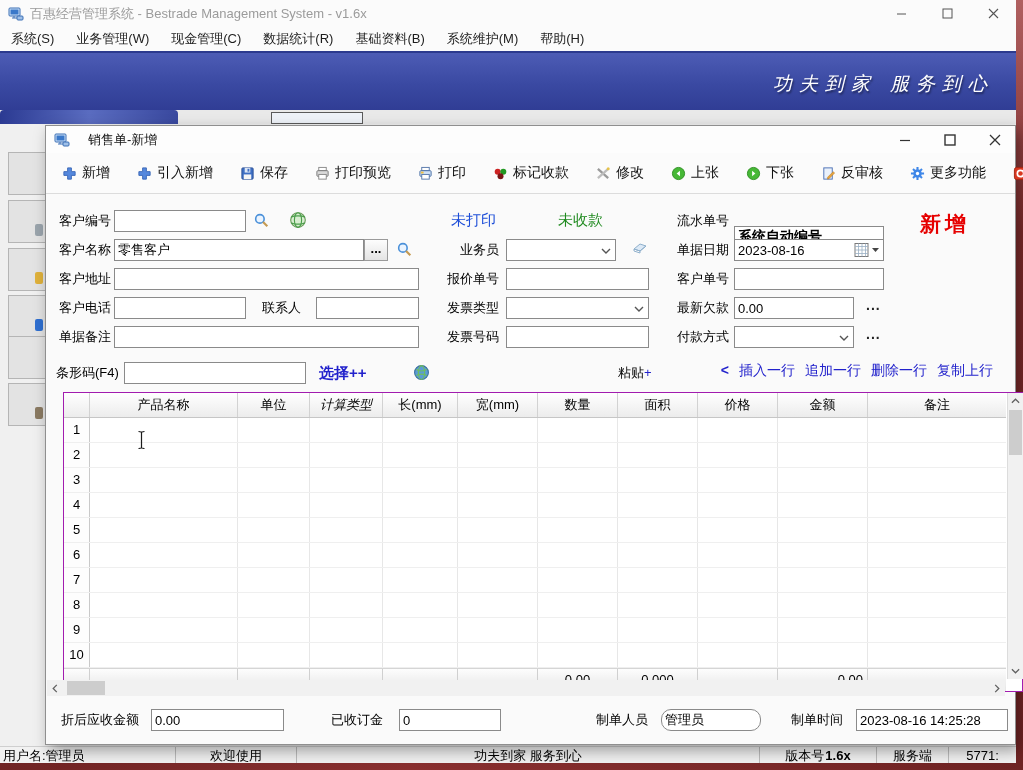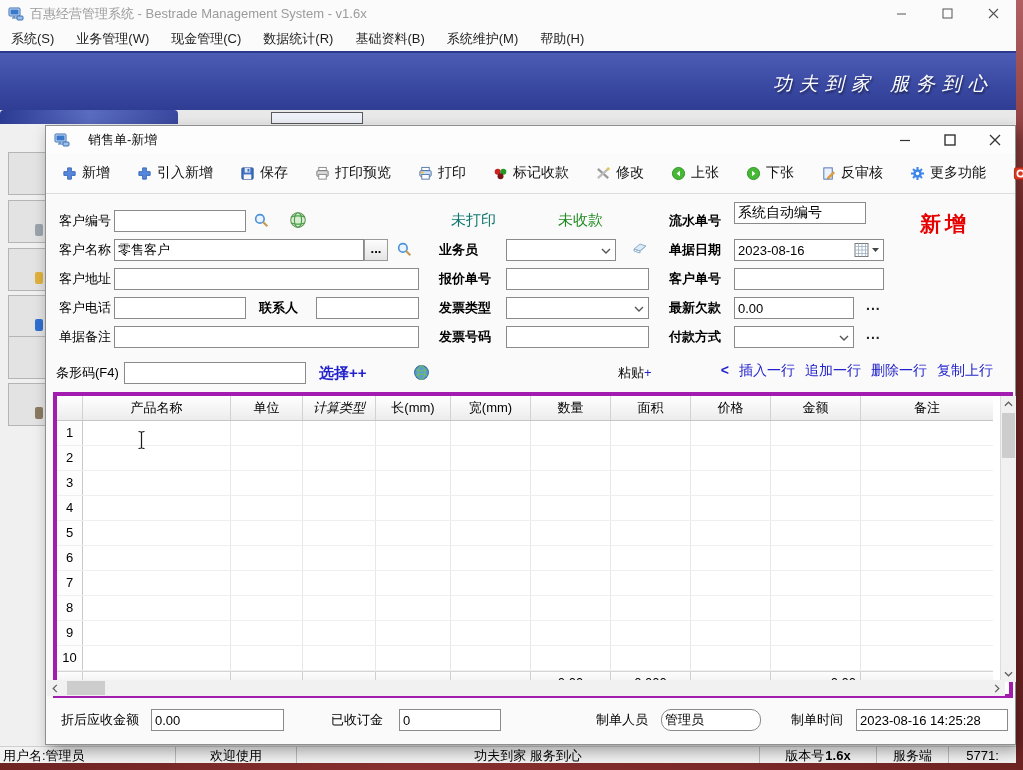--- a/index.html
+++ b/index.html
@@ -40,37 +40,37 @@
   #dialog{left:45px;top:125px;width:971px;height:620px;background:#fafafa;border:1px solid #8f8f8f;box-sizing:border-box;box-shadow:4px 6px 14px rgba(0,0,0,.35);}
   #dtitle{position:absolute;left:0;top:0;width:100%;height:27px;background:#fdfdfd;display:flex;align-items:center;}
   #dtitle .ttext{margin-left:18px;font-size:13px;color:#111;}
   .dctl{position:absolute;top:0;height:27px;width:45px;display:flex;align-items:center;justify-content:center;}
   #dtoolbar{position:absolute;left:0;top:27px;width:100%;height:41px;display:flex;align-items:center;padding-left:16px;box-sizing:border-box;border-bottom:1px solid #dcdcdc;background:#fbfbfb;}
   .tbtn{display:flex;align-items:center;margin-right:27px;font-size:14px;color:#111;white-space:nowrap;}
   .tbtn .ticon{margin-right:5px;}
 
   
   .flabel{position:absolute;height:22px;line-height:22px;font-size:13px;color:#000;white-space:nowrap;}
-  .flabel.r{font-weight:bold;}
+  .flabel.r{text-align:right;}
   .finput{position:absolute;height:22px;border:1px solid #8a8a8a;background:#fff;box-sizing:border-box;font-size:13px;padding:0 3px;font-family:inherit;color:#000;}
   .fselect{position:absolute;height:22px;border:1px solid #8a8a8a;background:#fff;box-sizing:border-box;}
   .fselect .chev{position:absolute;right:4px;top:8px;}
   .ficon{position:absolute;}
   .dots{position:absolute;font-weight:bold;color:#222;font-size:14px;letter-spacing:1px;}
   .btn-ell{position:absolute;width:24px;height:22px;background:linear-gradient(#fdfdfd,#e4e4e4);border:1px solid #9a9a9a;box-sizing:border-box;text-align:center;line-height:18px;font-weight:bold;font-size:13px;}
   #stamp-new{position:absolute;left:874px;top:84px;color:#e60000;font-size:21px;font-weight:bold;letter-spacing:4px;font-family:"DejaVu Serif",serif;}
-  #flag-notprint{position:absolute;left:405px;top:85px;color:#0f766e;font-size:15px;}
+  #flag-notprint{position:absolute;left:405px;top:85px;color:#1d4ed8;font-size:15px;}
   #flag-notpaid{position:absolute;left:512px;top:85px;color:#1f8a1f;font-size:15px;}
   .bluelink{color:#2222cc;white-space:nowrap;}
   #barcode-row .sel{font-weight:bold;font-size:15px;}
   #rowlinks{position:absolute;right:22px;top:236px;display:flex;gap:10px;font-size:14px;}
   #rowlinks .back{font-weight:bold;}
 
   
-  #tablewrap{position:absolute;left:7px;top:266px;width:960px;border:4px solid #a21caf;box-sizing:border-box;background:#fff;}
+  #tablewrap{position:absolute;left:17px;top:266px;width:960px;border:1px solid #a21caf;box-sizing:border-box;background:#fff;}
   #thead{display:flex;height:24px;background:linear-gradient(#ffffff,#ececec);border-bottom:1px solid #c6c6c6;}
   .hcell{height:24px;line-height:24px;text-align:center;font-size:13px;border-right:1px solid #d2d2d2;box-sizing:border-box;overflow:hidden;white-space:nowrap;}
   .trow{display:flex;height:24px;border-bottom:1px solid #efefef;}
   .tcell{height:24px;border-right:1px solid #e7e7e7;box-sizing:border-box;font-size:13px;line-height:24px;}
   .tcell.rn{text-align:center;border-right:1px solid #c9c9c9;background:#fdfdfd;}
   #ttotals{display:flex;height:22px;border-top:1px solid #d5d5d5;}
   .tot{height:22px;line-height:22px;background:linear-gradient(#fdfdfd,#e6e6e6);border-right:1px solid #d0d0d0;box-sizing:border-box;font-size:13px;}
   .tot.ctr{text-align:center;}
   .tot.rgt{text-align:right;padding-right:4px;}
   .c0{width:26px;flex:none;}.c1{width:148px;flex:none;}.c2{width:72px;flex:none;}.c3{width:73px;flex:none;font-style:italic;}
@@ -333,21 +333,21 @@
     <span class="ficon" style="left:243px;top:85px">
         <svg width="18" height="18" viewBox="0 0 16 16">
           <circle cx="8" cy="8" r="6.5" fill="#d8eed0" stroke="#6a9a5a"></circle>
           <ellipse cx="8" cy="8" rx="3.2" ry="6.5" fill="none" stroke="#4a9d4a"></ellipse>
           <path d="M2 5.5c2-1.6 10-1.6 12 0M2 10.5c2 1.6 10 1.6 12 0" fill="none" stroke="#4a9d4a"></path>
         </svg>
       </span>
     <div id="flag-notprint">未打印</div>
     <div id="flag-notpaid">未收款</div>
     <div class="flabel r" style="left:623px;top:84px;width:60px">流水单号</div>
-    <input class="finput" style="left: 688px; top: 76px; width: 132px; font-weight: normal; font-size: 14px;" value="系统自动编号">
+    <input class="finput" style="left: 688px; top: 100px; width: 150px; font-weight: bold; font-size: 14px;" value="系统自动编号">
     <div id="stamp-new">新增</div>
 
     <div class="flabel" style="left:13px;top:113px">客户名称</div>
     <input class="finput" style="left: 68px; top: 113px; width: 250px;" value="零售客户">
     <div class="btn-ell" style="left:318px;top:113px">...</div>
     <span class="ficon" style="left:350px;top:115px">
         <svg width="17" height="17" viewBox="0 0 16 16">
           <circle cx="6.5" cy="6.5" r="4" fill="#eaf4ff" stroke="#4a90d9" stroke-width="1.5"></circle>
           <path d="M9.5 9.5l4 4" stroke="#c59a52" stroke-width="2"></path>
         </svg>

